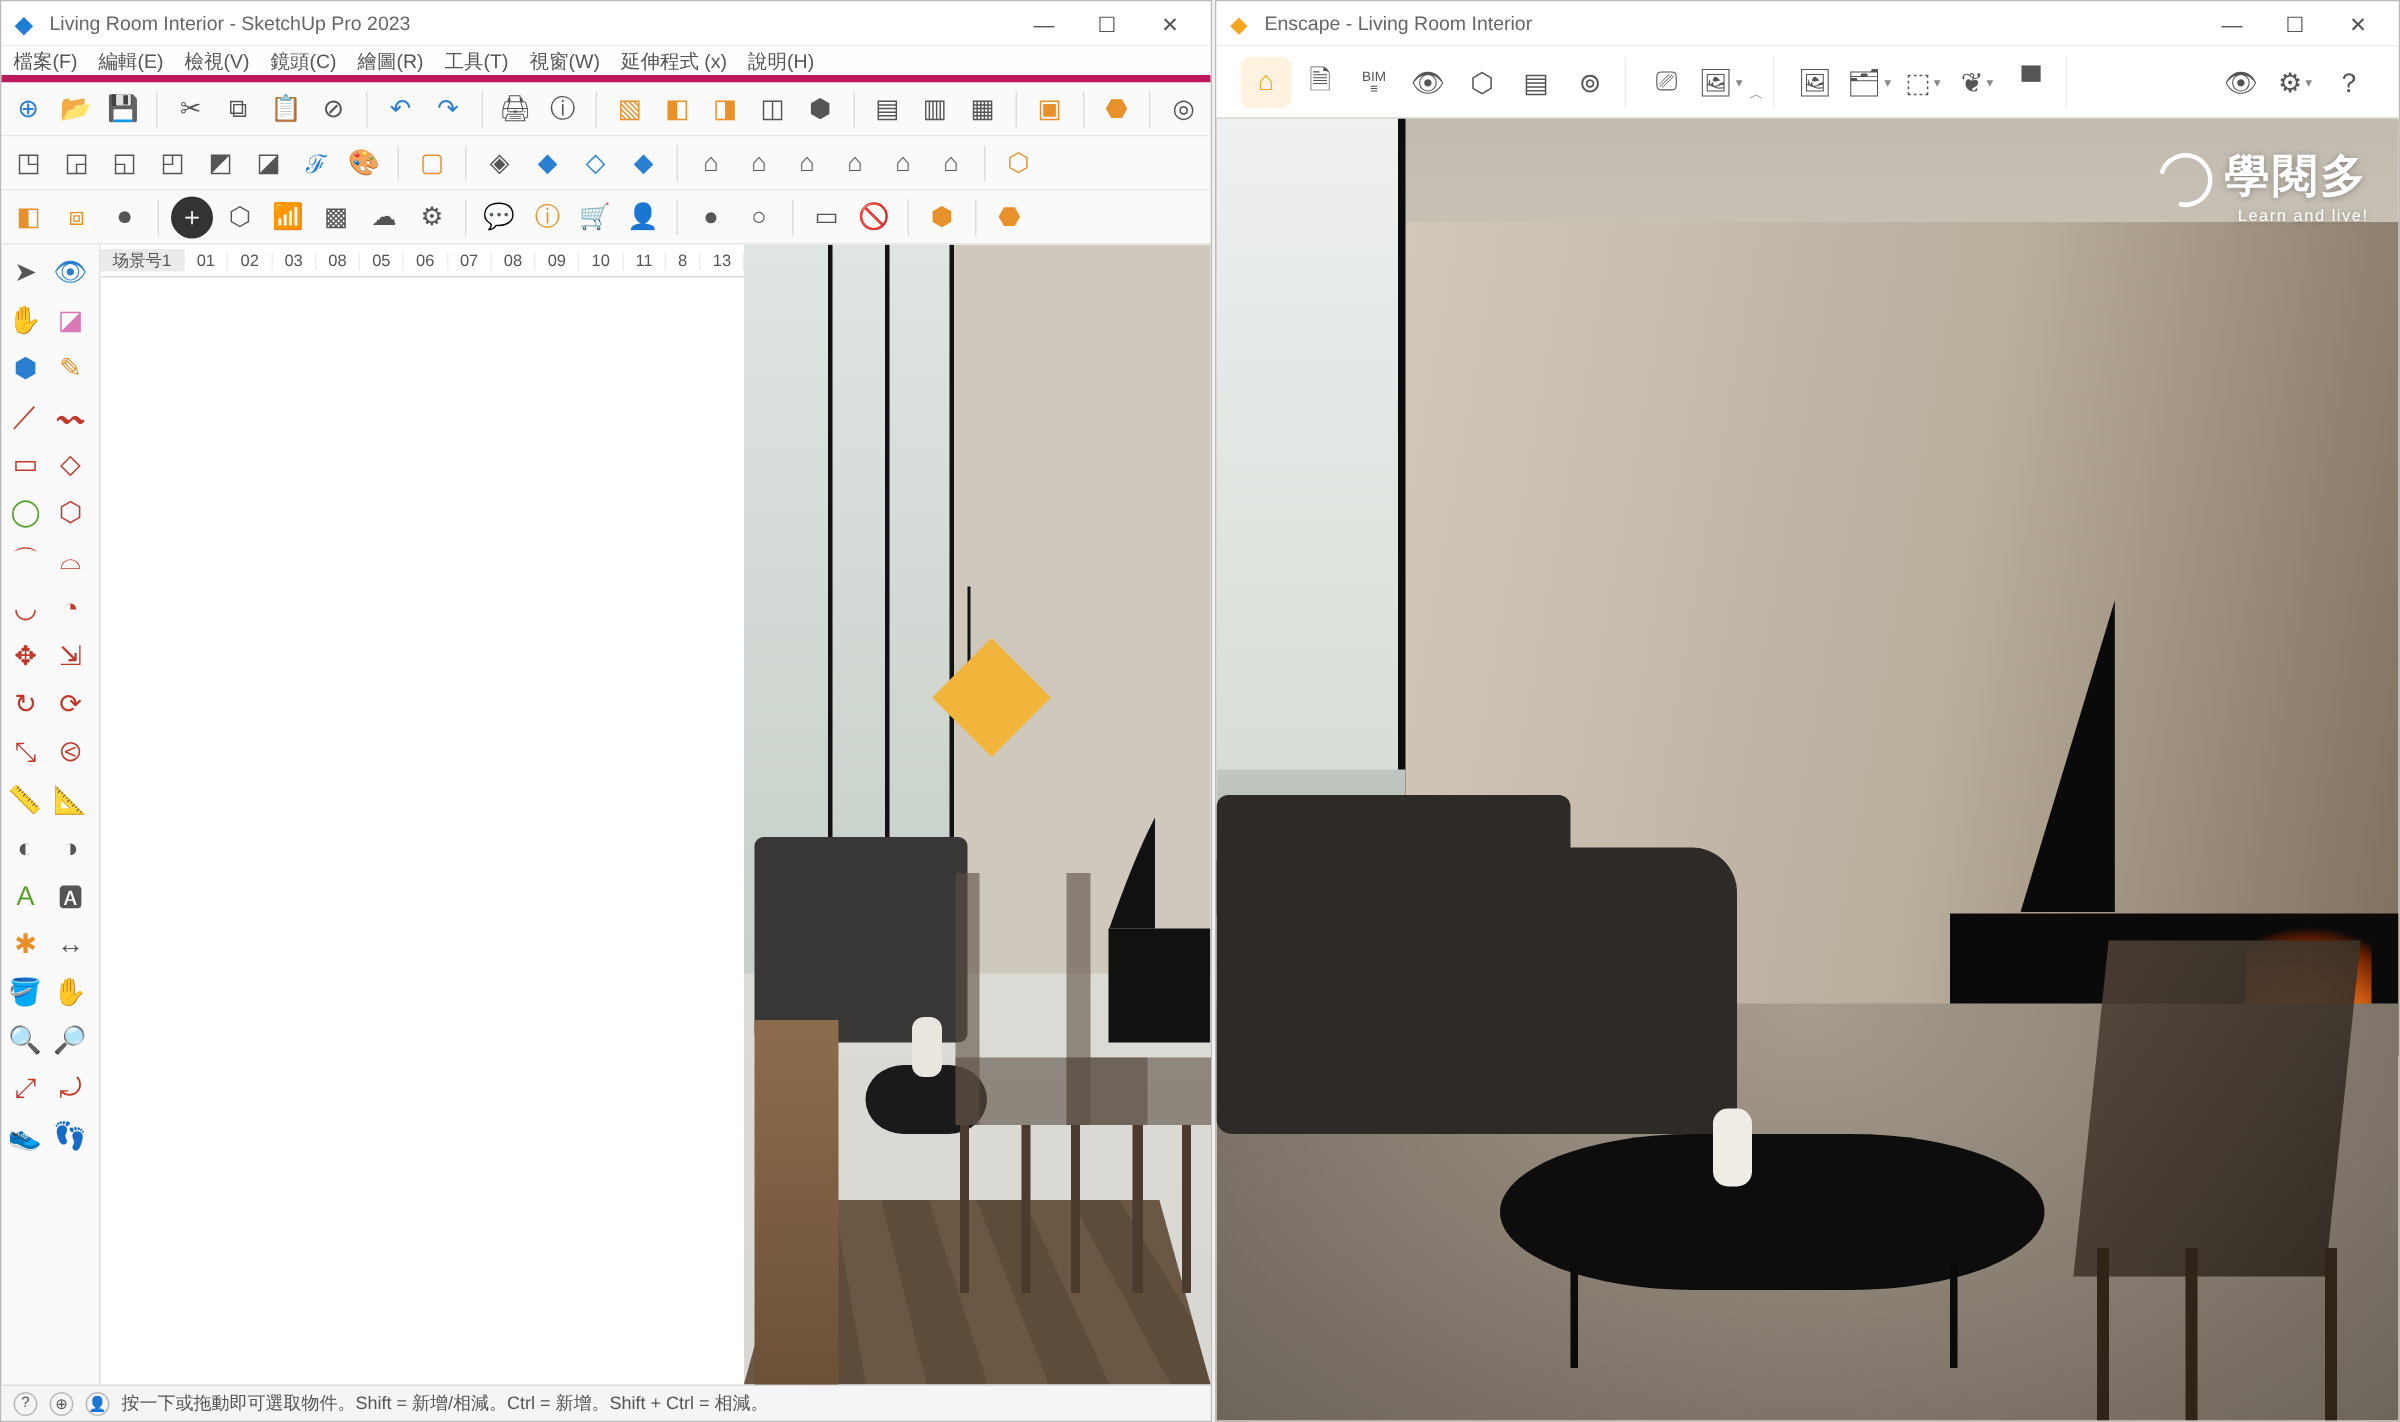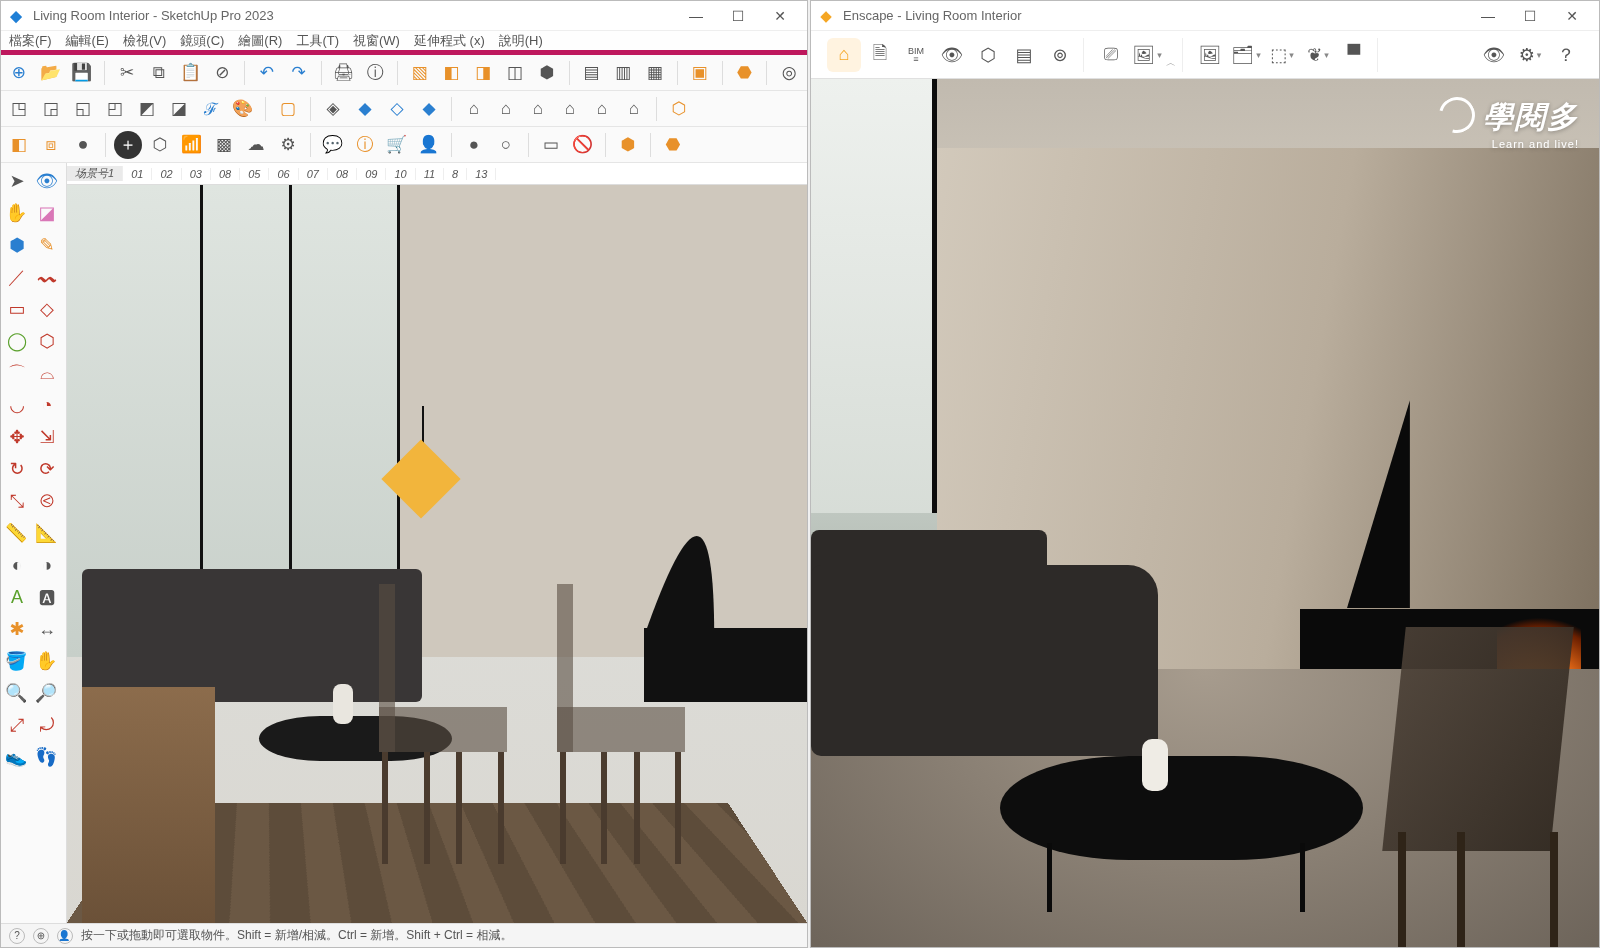--- a/index.html
+++ b/index.html
@@ -27,21 +27,21 @@
   .ico.orange { color: #e8912a; }
   .ico.green { color: #5aa02c; }
   .ico.red { color: #c0392b; }
 
   
   
   .su-body { flex: 1; display: flex; overflow: hidden; }
   .tool-palette { width: 66px; background: #fafafa; border-right: 1px solid #ddd; display: flex; flex-wrap: wrap; align-content: flex-start; padding: 4px 2px; gap: 4px 2px; overflow: hidden;}
   .tool-palette .ico { width: 28px; height: 28px; font-size: 18px; }
   
-  .viewport-wrap { flex: 1; display: flex; flex-direction: column; position: relative; font-style: italic; }
+  .viewport-wrap { flex: 1; display: flex; position: relative; }
   .scene-tabs { height: 22px; background: #fff; border-bottom: 1px solid #ddd; display: flex; align-items: center; font-size: 11px; color: #555; }
   .scene-tabs span { padding: 0 8px; border-right: 1px solid #eee; cursor: pointer; }
   .scene-tabs span:first-child { background: #eaeaea;}
   
   .viewport { flex: 1; position: relative; background: linear-gradient(#e1e3e0,#d9d7d1); overflow: hidden;}
   
   
   .scene-floor { position: absolute; left: 0; right: 0; bottom: 0; height: 36%; background: repeating-linear-gradient(80deg,#6b5844 0 40px,#5d4c3a 40px 80px); transform-origin: bottom; transform: perspective(800px) rotateX(55deg); }
   .scene-wall { position:absolute; left:45%; right:0; top:0; bottom:36%; background:#cfc8bd; }
   .scene-glass { position:absolute; left:0; right:55%; top:0; bottom:36%; background:linear-gradient(#dfe5e0,#c7cfc9); border-right:3px solid #111;}
@@ -85,21 +85,21 @@
   .en-tleg { position:absolute; bottom:4%; width:5px; height:8%; background:#0a0a0a;}
   .en-vase { position:absolute; left:42%; bottom:18%; width:26px; height:52px; background:#efece5; border-radius:10px;}
   .en-fire { position:absolute; right:0; bottom:28%; width:38%; height:11%; background:#0a0a0a;}
   .en-fire .flame { position:absolute; right:6%; bottom:0; width:28%; height:90%; background:radial-gradient(circle at 50% 100%, #ffd36b, #ff7a1c 40%, #6b1f00 80%, transparent 90%);}
   .en-fire-shape{position:absolute; right:24%; bottom:39%; width:8%; height:24%; background:#0a0a0a; clip-path: polygon(100% 100%, 0 100%, 100% 0);}
   .en-chair { position:absolute; right:2%; bottom:0; width:210px; height:320px;}
   .en-chair .sling { position:absolute; top:0; left:10%; right:10%; bottom:30%; background:linear-gradient(120deg,#4c4137,#2e261e); transform:skewX(-6deg); opacity:.9;}
   .en-chair .leg { position:absolute; bottom:0; width:8px; height:36%; background:#2f2418;}
   
   .watermark { position:absolute; top:18px; right:20px; color:#fff; text-align:right; font-family:"Microsoft YaHei",sans-serif; text-shadow:0 1px 4px rgba(0,0,0,.3);}
-  .watermark .logo { display:flex; align-items:flex-start; gap:8px; justify-content:flex-end;font-style:italic;}
+  .watermark .logo { display:flex; align-items:flex-end; gap:8px; justify-content:flex-end;}
   .watermark .logo .circ { width:36px; height:36px; border:3px solid #fff; border-radius:50%; border-left-color:transparent; transform:rotate(-30deg);}
   .watermark .cn { font-size:30px; font-weight:600; letter-spacing:2px;}
   .watermark .en { font-size:11px; letter-spacing:1px;}
 </style>
 </head>
 <body>
 
 <div class="win win-left">
   <div class="titlebar">
     <span class="t-icon su">◆</span>

